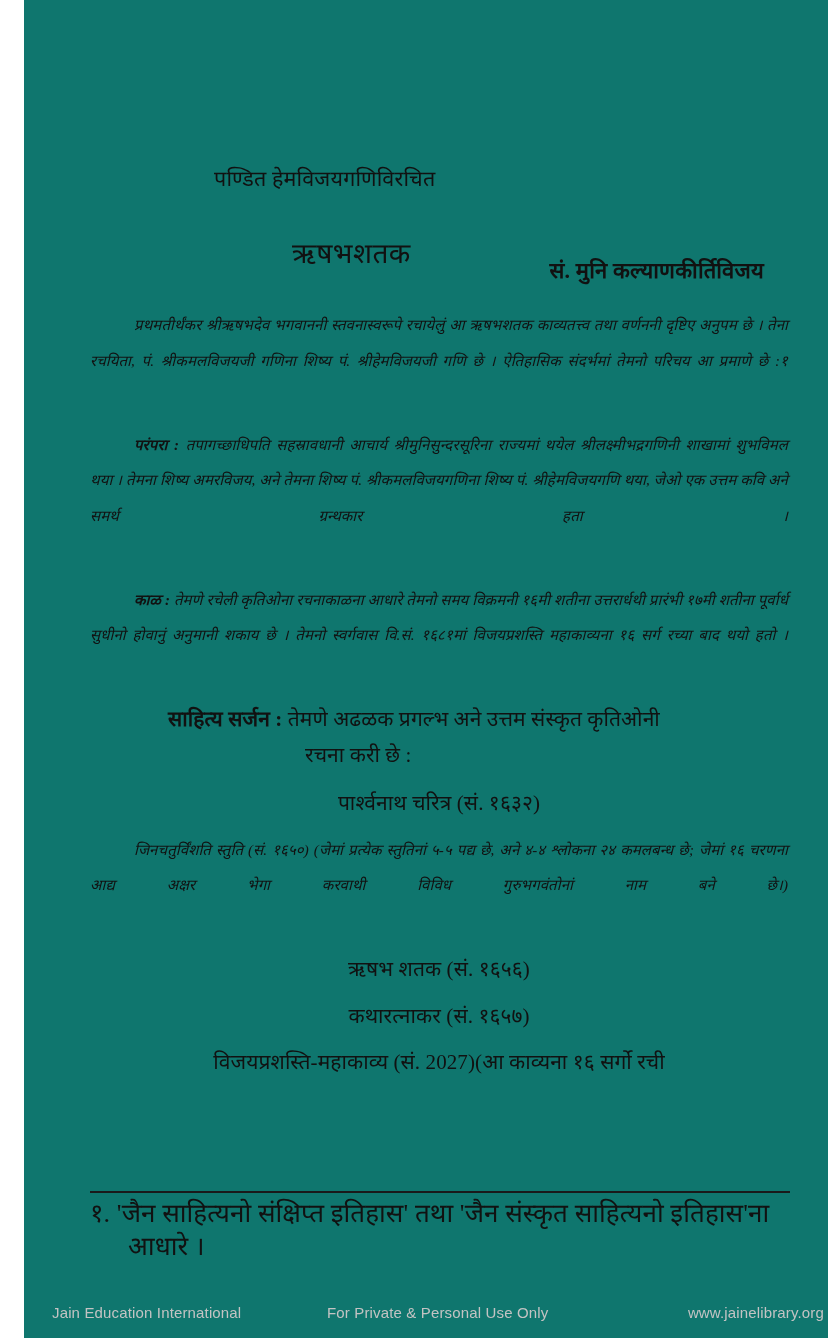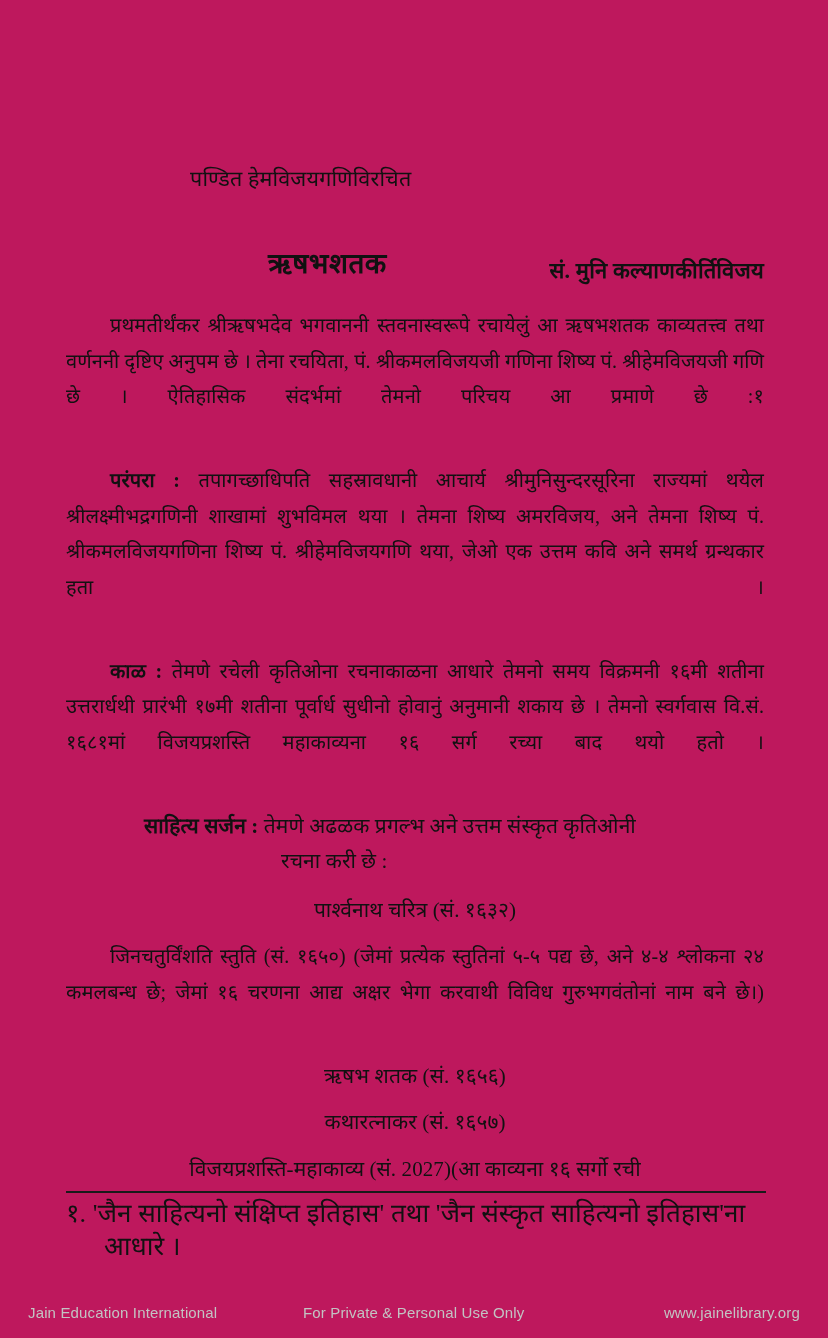--- a/index.html
+++ b/index.html
@@ -15,40 +15,41 @@
     position: relative;
     font-family: "Liberation Serif", "DejaVu Serif", serif;
     color: #111111;
     overflow: hidden;
   }
 
   
   .page {
     position: absolute;
     inset: 0;
-    background: #be185d;
+    background: #0f766e;
+    margin-left: 24px;
   }
 
   
   .head-author {
     position: absolute;
     left: 190px;
     top: 166px;
     font-size: 21.5px;
     font-weight: 400;
     letter-spacing: 0.2px;
     line-height: 1.25;
     white-space: nowrap;
   }
   .head-title {
     position: absolute;
     left: 268px;
-    top: 228px;
+    top: 218px;
     font-size: 28px;
-    font-weight: 700;
+    font-weight: 400;
     letter-spacing: 0.4px;
     line-height: 1.2;
     white-space: nowrap;
   }
   .head-editor {
     position: absolute;
     right: 64px;
     top: 258px;
     font-size: 22px;
     font-weight: 700;
@@ -60,25 +61,26 @@
   
   .body-area {
     position: absolute;
     left: 66px;
     top: 308px;
     width: 698px;
   }
 
   p.para {
     margin: 0 0 13px 0;
-    font-size: 20px;
+    font-size: 15px;
     line-height: 35.5px;
     text-align: justify;
     text-justify: inter-word;
     letter-spacing: 0.1px;
+    font-style: italic;
   }
   p.para:last-child { margin-bottom: 0; }
 
   p.para .indent { display: inline-block; width: 44px; }
   p.para b, .lead { font-weight: 700; }
 
   
   p.para::after {
     content: "";
     display: inline-block;

